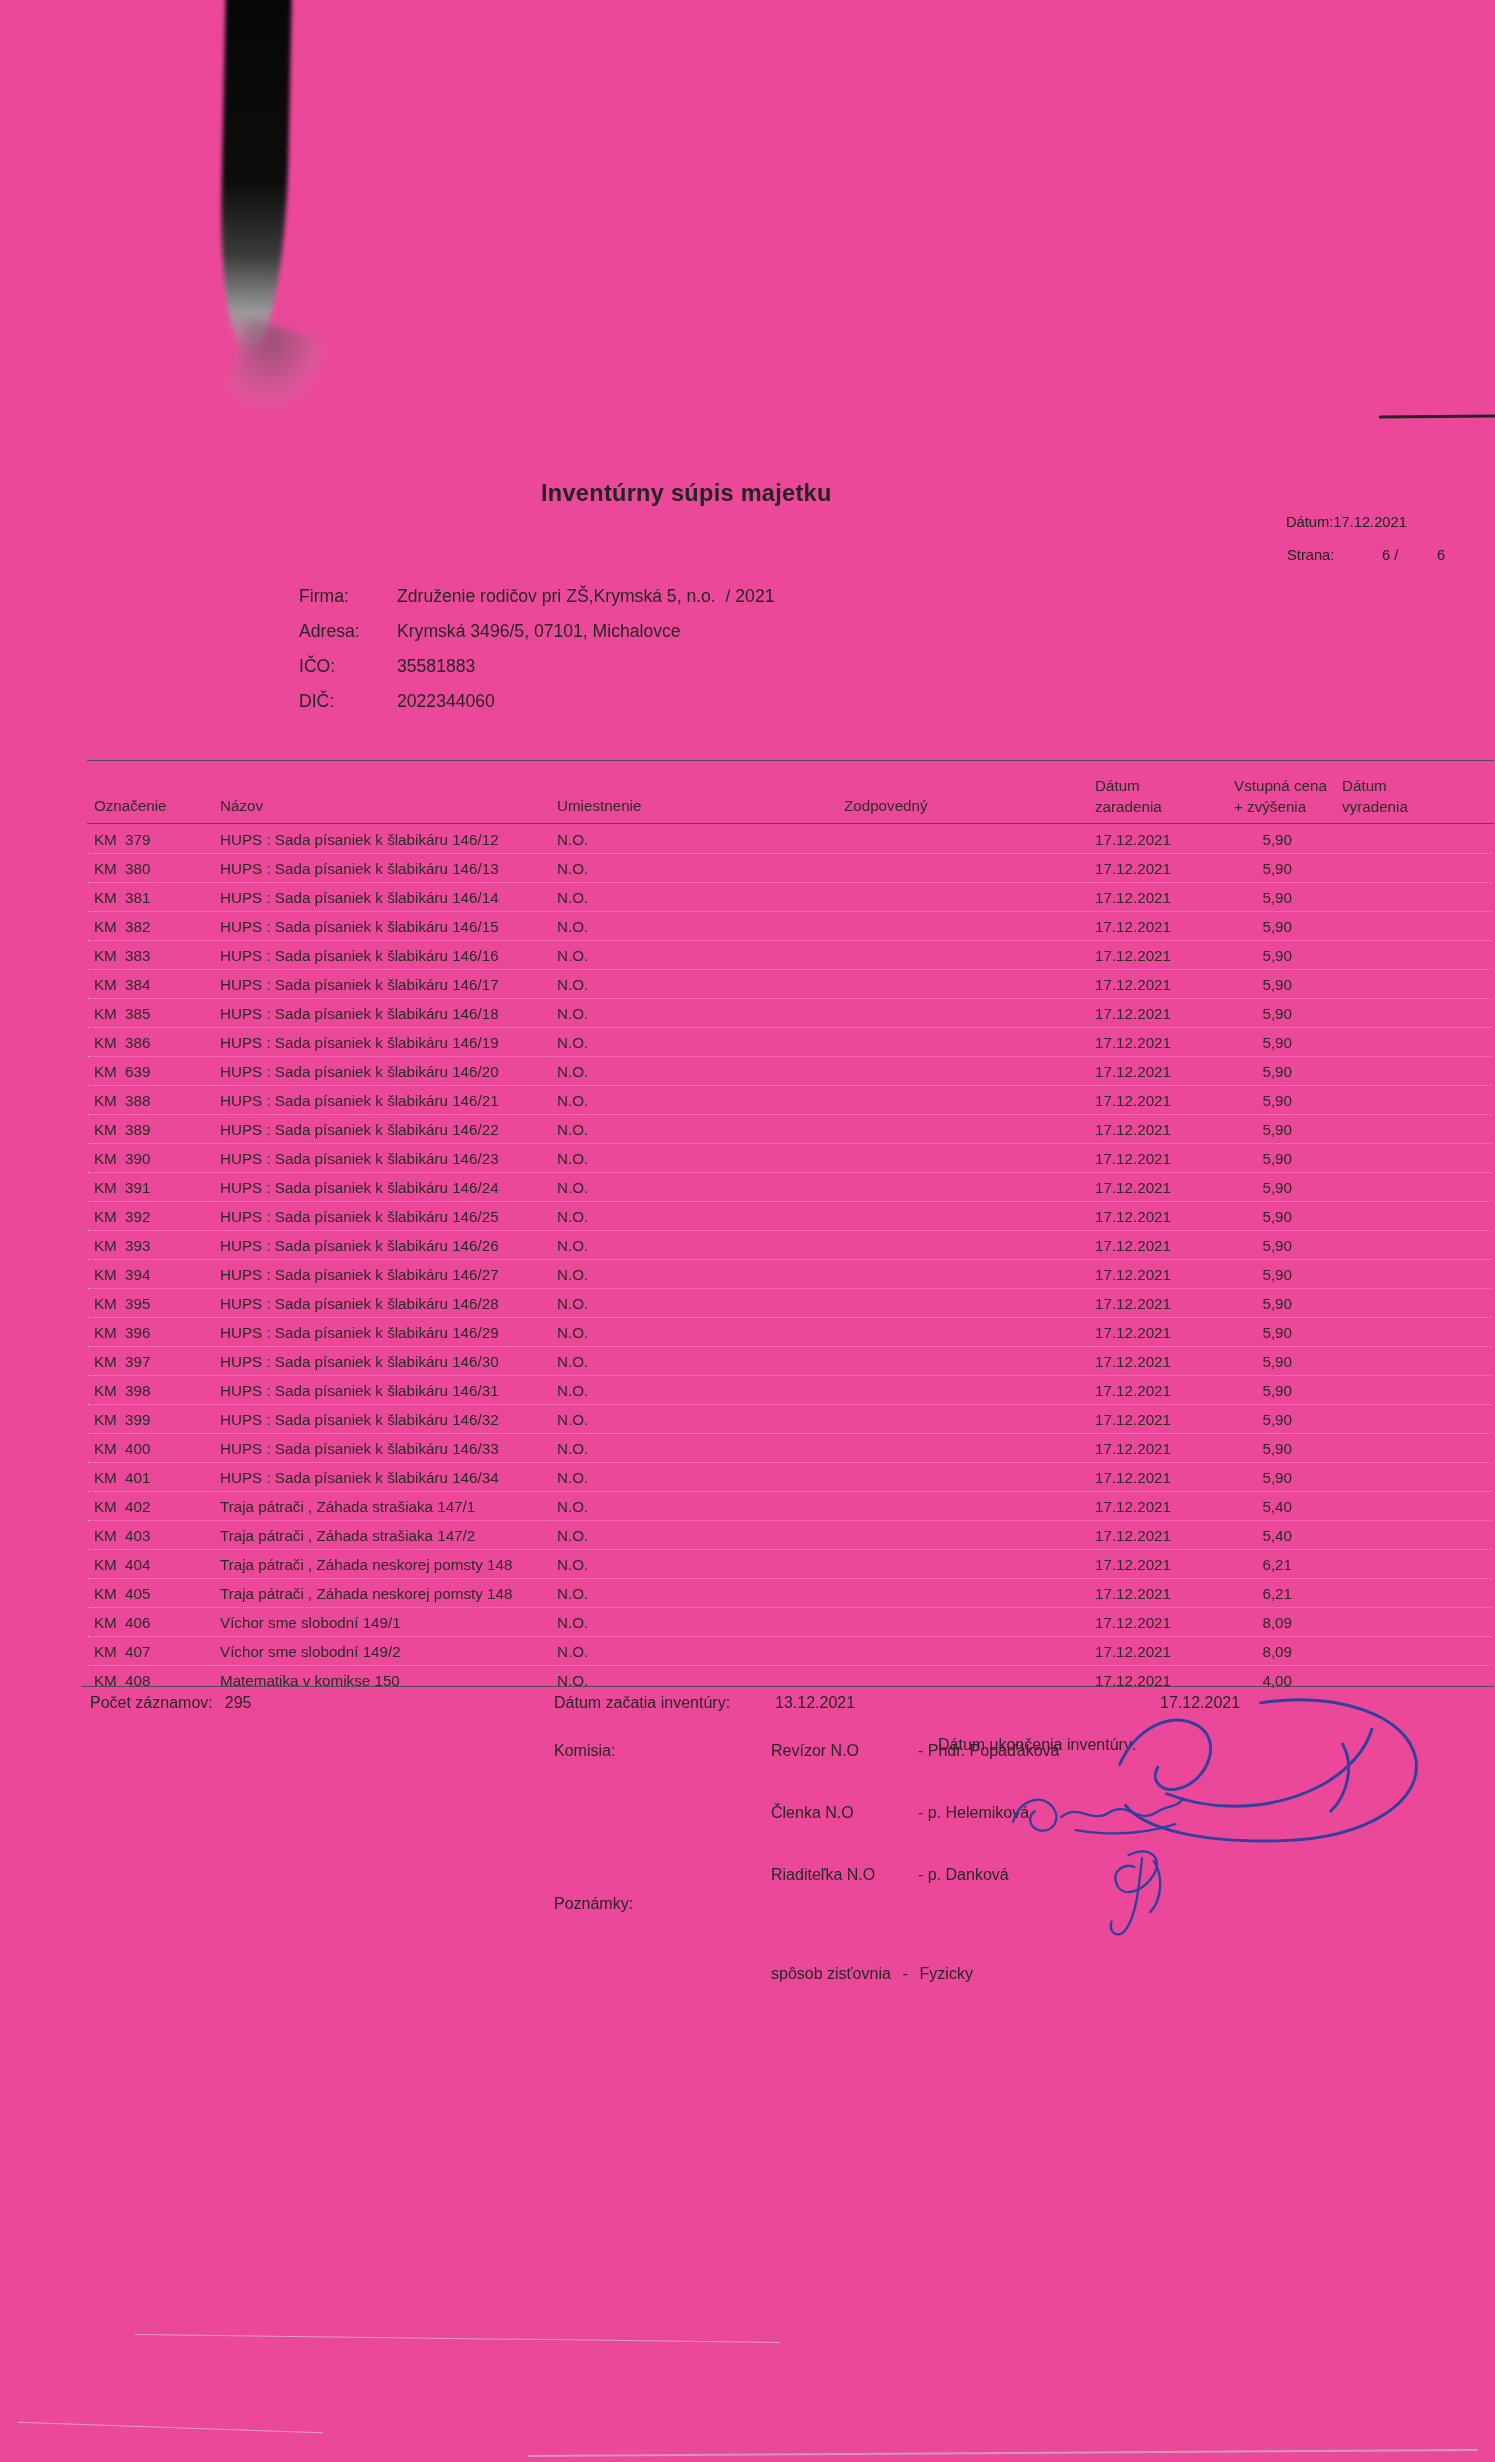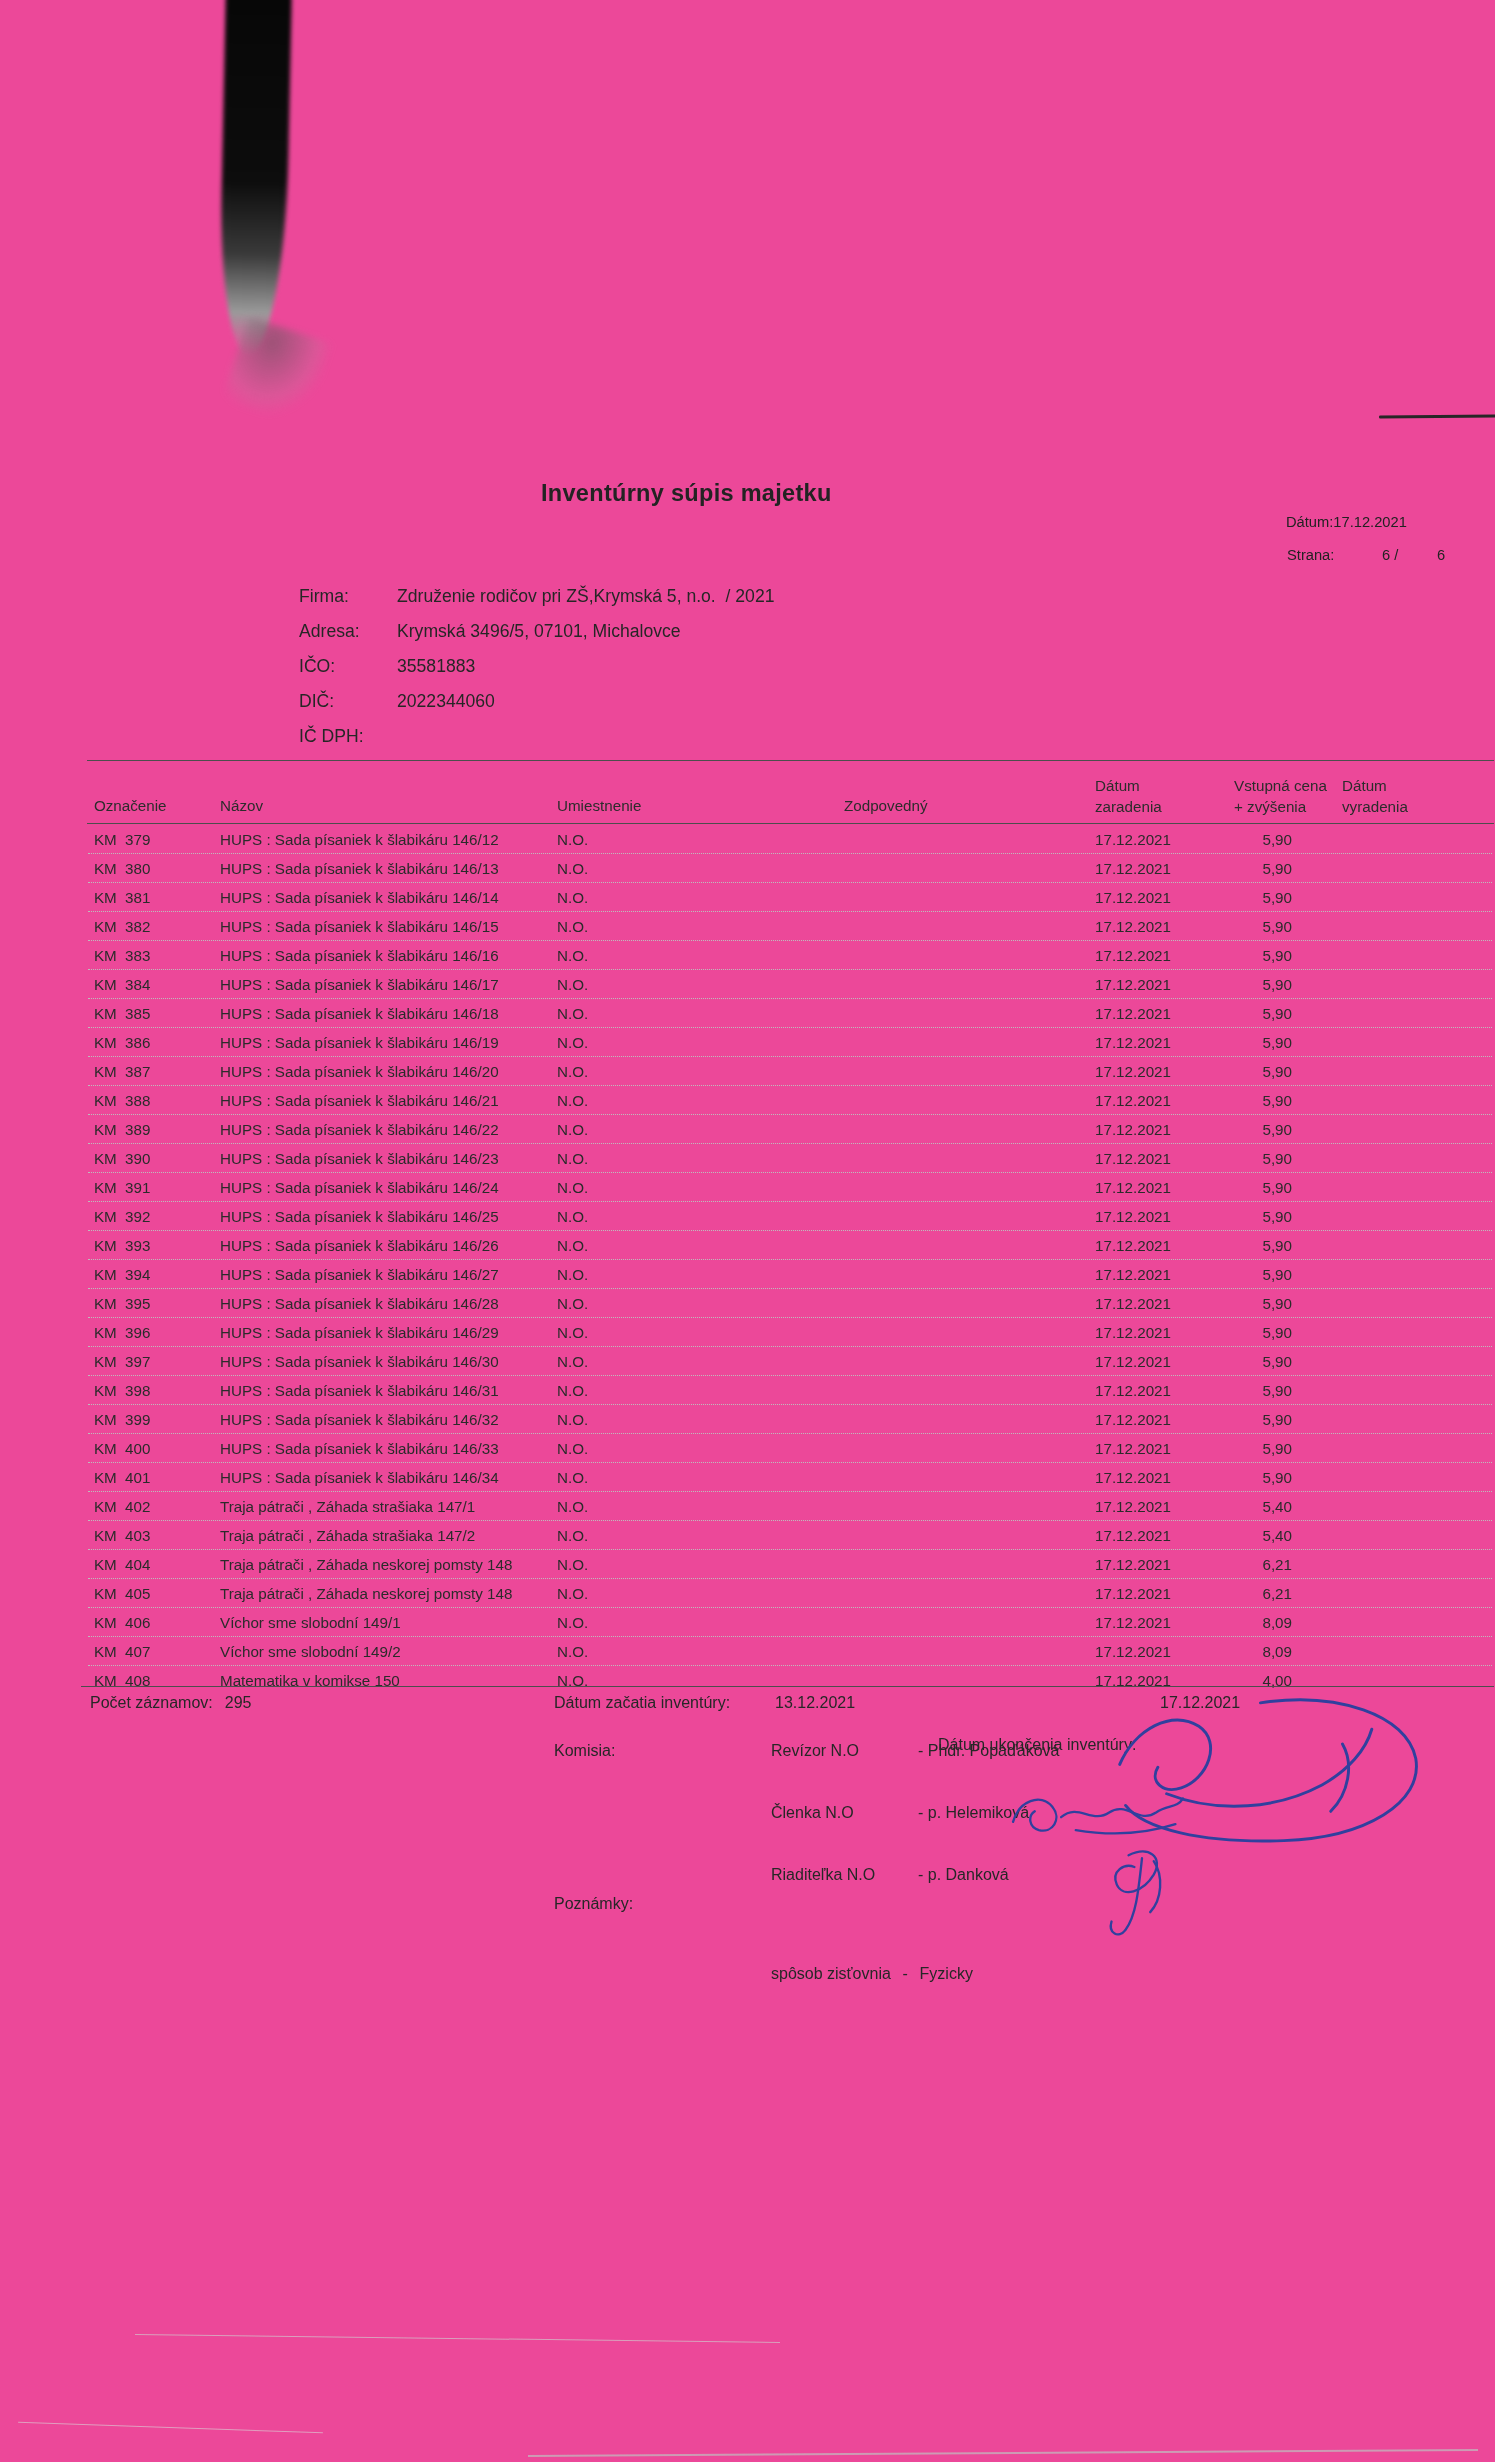--- a/index.html
+++ b/index.html
@@ -120,24 +120,20 @@
       <span class="cvalue">Krymská 3496/5, 07101, Michalovce</span>
     </div>
       <div class="crow">
       <span class="clabel">IČO:</span>
       <span class="cvalue">35581883</span>
     </div>
       <div class="crow">
       <span class="clabel">DIČ:</span>
       <span class="cvalue">2022344060</span>
     </div>
-      <div class="crow">
-      <span class="clabel">IČ DPH:</span>
-      <span class="cvalue"></span>
-    </div>
     </div>
 
   <div class="rule rule-top"></div>
   <div class="thead">
     <div class="hcell c-id">Označenie</div>
     <div class="hcell">Názov</div>
     <div class="hcell">Umiestnenie</div>
     <div class="hcell">Zodpovedný</div>
     <div class="hcell two">
       <span>Dátum</span>
@@ -222,21 +218,21 @@
       <div class="trow">
       <div class="c-id">KM  386</div>
       <div class="c-name">HUPS : Sada písaniek k šlabikáru 146/19</div>
       <div class="c-loc">N.O.</div>
       <div class="c-resp"></div>
       <div class="c-date">17.12.2021</div>
       <div class="c-price">5,90</div>
       <div class="c-out"></div>
     </div>
       <div class="trow">
-      <div class="c-id">KM  387</div>
+      <div class="c-id">KM  639</div>
       <div class="c-name">HUPS : Sada písaniek k šlabikáru 146/20</div>
       <div class="c-loc">N.O.</div>
       <div class="c-resp"></div>
       <div class="c-date">17.12.2021</div>
       <div class="c-price">5,90</div>
       <div class="c-out"></div>
     </div>
       <div class="trow">
       <div class="c-id">KM  388</div>
       <div class="c-name">HUPS : Sada písaniek k šlabikáru 146/21</div>

